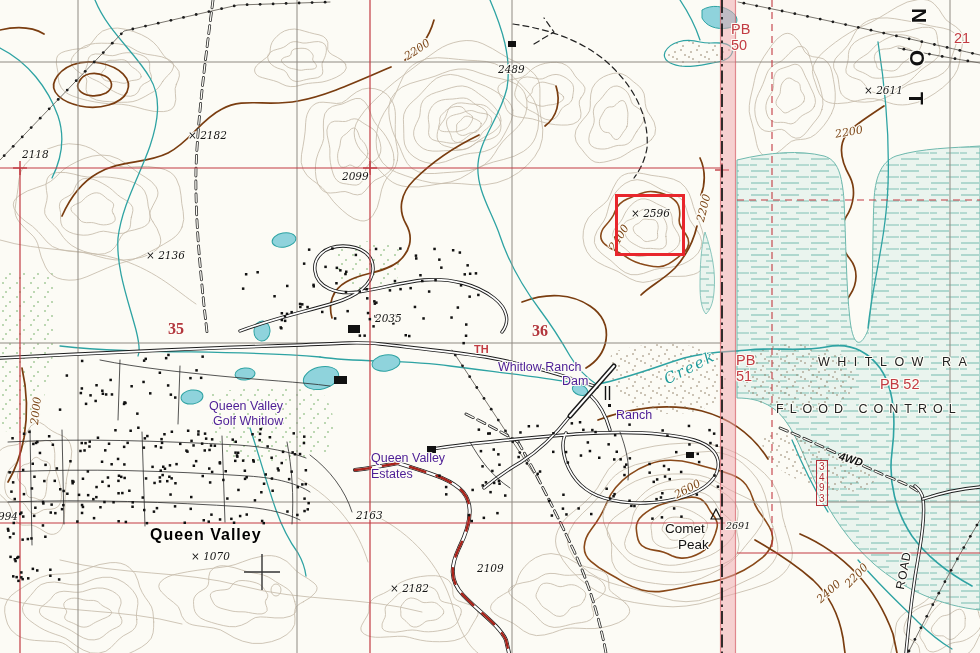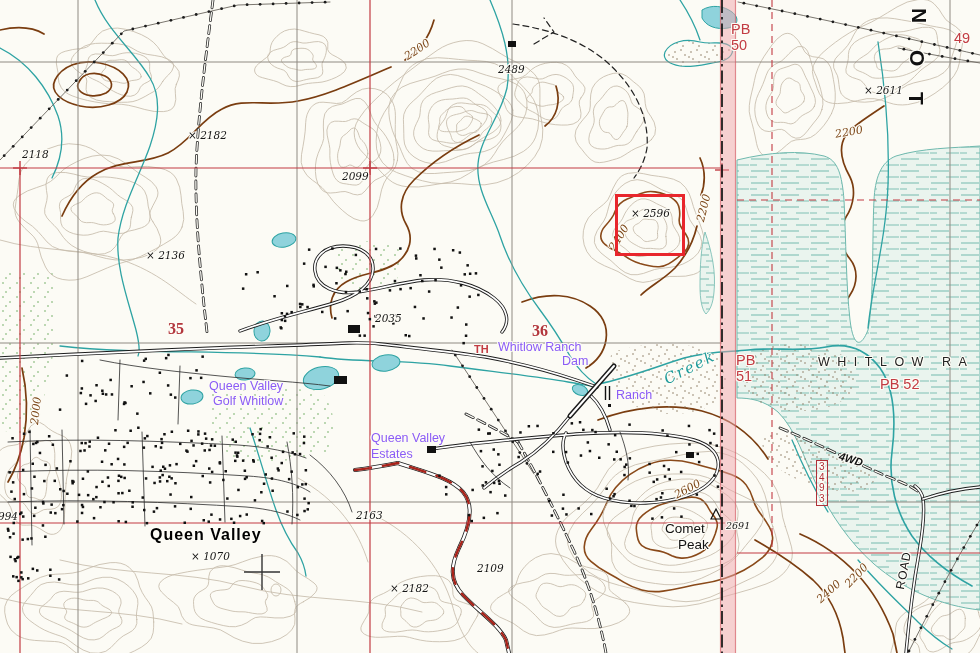--- a/index.html
+++ b/index.html
@@ -11,21 +11,21 @@
        0 -1px 0 rgba(253,252,246,.95),0 1px 0 rgba(253,252,246,.95),
        -1px -1px 0 rgba(253,252,246,.9),1px 1px 0 rgba(253,252,246,.9),
        1px -1px 0 rgba(253,252,246,.9),-1px 1px 0 rgba(253,252,246,.9);}
   .spot{font:italic 10.5px "DejaVu Serif",serif;color:#161616;}
   .spot-sm{font:italic 9.5px "DejaVu Serif",serif;color:#161616;}
   .cont{font:italic 11px "DejaVu Serif",serif;color:#7a4415;}
   .sec{font:bold 16px "Liberation Serif",serif;color:#b2353c;text-align:right;}
   .pb{font:14.5px "Liberation Sans",sans-serif;color:#c23b42;line-height:1.08;}
   .edge{font:bold 21px "Liberation Sans",sans-serif;color:#111;}
   .th{font:bold 11px "Liberation Sans",sans-serif;color:#c23b42;}
-  .place{font:12.5px "Liberation Sans",sans-serif;color:#8b5cf6;}
+  .place{font:12.5px "Liberation Sans",sans-serif;color:#4c1d95;margin-top:20px;}
   .place2{font:13.5px "Liberation Sans",sans-serif;color:#111;}
   .town{font:bold 16px "Liberation Sans",sans-serif;color:#000;letter-spacing:1px;}
   .creek{font:italic 15px "DejaVu Serif",serif;color:#1d9a9a;letter-spacing:2px;}
   .caps{font:12.5px "Liberation Sans",sans-serif;letter-spacing:7.5px;color:#222;}
   .caps2{font:12.5px "Liberation Sans",sans-serif;letter-spacing:6px;color:#222;}
   .fourwd{font:bold italic 11px "Liberation Sans",sans-serif;color:#111;}
   .bm{font:10px "Liberation Sans",sans-serif;color:#b03038;border:1px solid #b03038;
       padding:1px 2px;text-align:center;line-height:1.05;background:rgba(252,251,245,.55);}
   .roadlbl{font:12px "Liberation Sans",sans-serif;color:#111;letter-spacing:1px;}
   #hlbox{position:absolute;left:615px;top:194px;width:70px;height:62px;
@@ -820,40 +820,41 @@
 
   <span class="lbl spot" style="left:22px;top:148px">2118</span>
   <span class="lbl spot" style="left:188px;top:129px">× 2182</span>
   <span class="lbl cont" style="left:402px;top:52px;transform:rotate(-34deg)">2200</span>
   <span class="lbl spot" style="left:498px;top:63px">2489</span>
   <span class="lbl spot" style="left:342px;top:170px">2099</span>
   <span class="lbl spot" style="left:864px;top:84px">× 2611</span>
   <span class="lbl cont" style="left:834px;top:128px;transform:rotate(-10deg)">2200</span>
   <span class="lbl pb" style="left:731px;top:22px">PB
 50</span>
-  <span class="lbl pb" style="left:954px;top:31px">49</span>
+  <span class="lbl pb" style="left:954px;top:31px">21</span>
   <span class="lbl edge" style="left:931px;top:8px;transform:rotate(90deg)">N</span>
   <span class="lbl edge" style="left:929px;top:50px;transform:rotate(90deg)">O</span>
   <span class="lbl edge" style="left:928px;top:92px;transform:rotate(90deg)">T</span>
   <span class="lbl spot" style="left:631px;top:207px">× 2596</span>
   <span class="lbl cont" style="left:606px;top:246px;transform:rotate(-58deg)">2400</span>
   <span class="lbl cont" style="left:694px;top:220px;transform:rotate(-76deg)">2200</span>
   <span class="lbl spot" style="left:146px;top:249px">× 2136</span>
   <span class="lbl sec" style="left:168px;top:320px">35</span>
   <span class="lbl spot" style="left:375px;top:312px">2035</span>
   <span class="lbl sec" style="left:532px;top:322px">36</span>
   <span class="lbl th" style="left:474px;top:343px">TH</span>
   <span class="lbl place" style="left:498px;top:340px">Whitlow Ranch</span>
   <span class="lbl place" style="left:562px;top:354px">Dam</span>
   <span class="lbl creek" style="left:661px;top:372px;transform:rotate(-27deg)">Creek</span>
   <span class="lbl place" style="left:616px;top:388px">Ranch</span>
   <span class="lbl pb" style="left:736px;top:353px">PB
 51</span>
   <span class="lbl caps" style="left:818px;top:355px">WHITLOW RA</span>
   <span class="lbl pb" style="left:880px;top:377px">PB 52</span>
+  <span class="lbl caps2" style="left:776px;top:402px">FLOOD CONTROL</span>
   <span class="lbl fourwd" style="left:841px;top:450px;transform:rotate(16deg)">4WD</span>
   <span class="lbl bm" style="left:816px;top:460px">3
 4
 9
 3</span>
   <span class="lbl place" style="left:209px;top:379px">Queen Valley</span>
   <span class="lbl place" style="left:213px;top:394px">Golf Whitlow</span>
   <span class="lbl place" style="left:371px;top:431px">Queen Valley</span>
   <span class="lbl place" style="left:371px;top:447px">Estates</span>
   <span class="lbl spot" style="left:356px;top:509px">2163</span>

